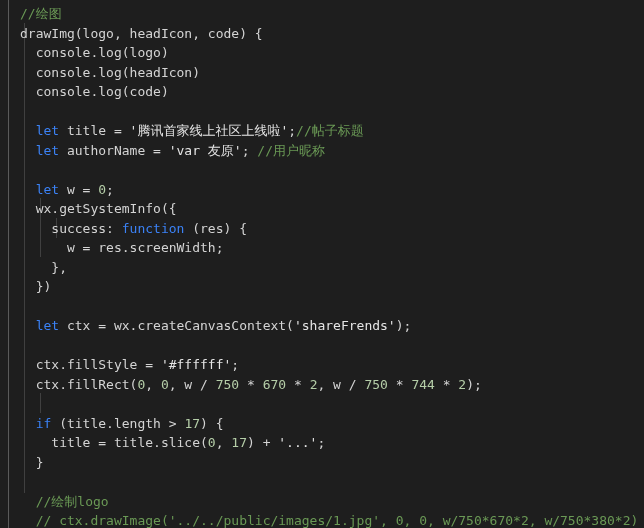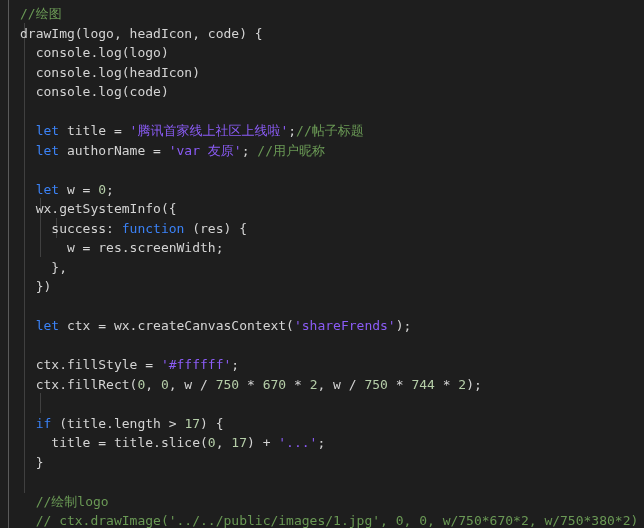--- a/index.html
+++ b/index.html
@@ -46,21 +46,21 @@
     color: #d4d4d4;
     white-space: pre;
     letter-spacing: 0px;
   }
   .line {
     height: 19.5px;
     white-space: pre;
   }
   .cmt { color: #6a9955; }
   .kw  { color: #3b82f6; }
-  .str { color: #8b5cf6; }
+  .str { color: #e5e5e5; }
   .num { color: #b5cea8; }
   .pln { color: #d4d4d4; margin-top: 20px; }
 </style>
 </head>
 <body>
 
 <div id="editor">
 
   <div id="gutter-rule"></div>
 

